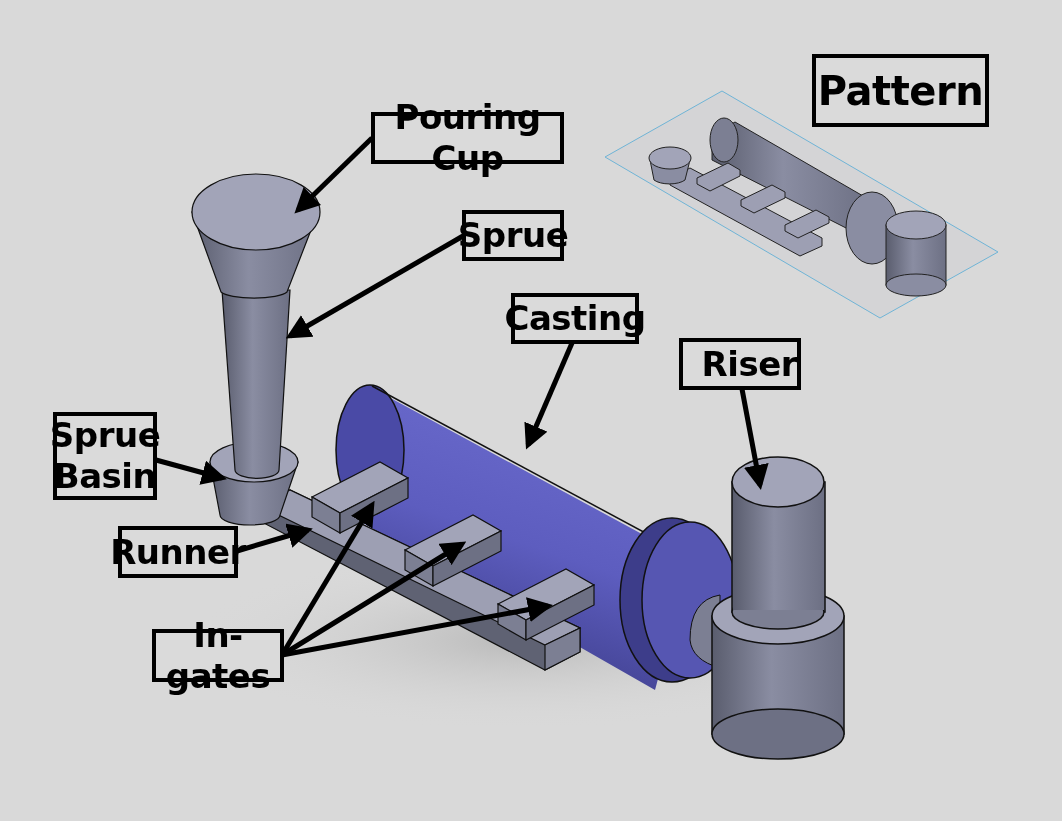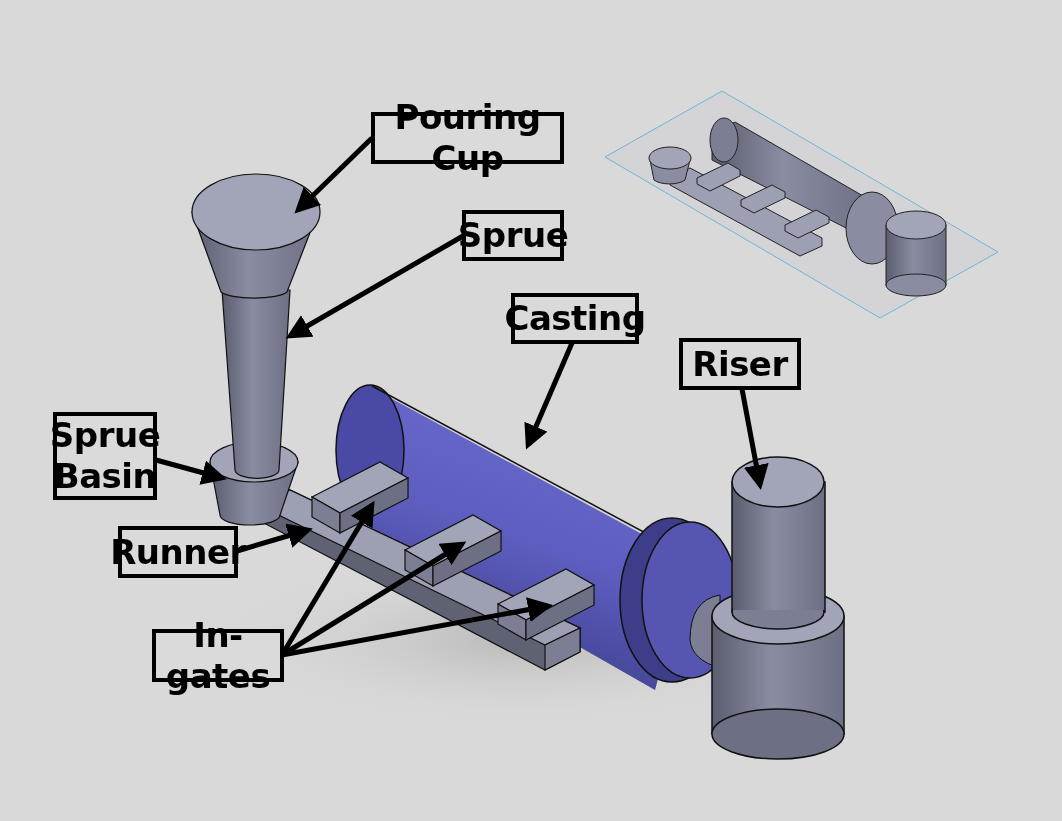--- a/index.html
+++ b/index.html
@@ -140,30 +140,33 @@
     <line x1="572" y1="343" x2="528" y2="445" marker-end="url(#ah)"></line>
     <line x1="742" y1="389" x2="760" y2="485" marker-end="url(#ah)"></line>
     <line x1="156" y1="460" x2="222" y2="478" marker-end="url(#ah)"></line>
     <line x1="237" y1="551" x2="308" y2="530" marker-end="url(#ah)"></line>
     <line x1="282" y1="655" x2="372" y2="505" marker-end="url(#ah)"></line>
     <line x1="282" y1="655" x2="462" y2="544" marker-end="url(#ah)"></line>
     <line x1="282" y1="655" x2="548" y2="606" marker-end="url(#ah)"></line>
   </g>
 </svg>
 
+<div class="label big" style="left:812px;top:54px;width:177px;height:73px;">
+      <span>Pattern</span>
+    </div>
 <div class="label" style="left:371px;top:112px;width:193px;height:52px;">
       <span>Pouring Cup</span>
     </div>
 <div class="label" style="left:462px;top:210px;width:102px;height:51px;">
       <span>Sprue</span>
     </div>
 <div class="label" style="left:511px;top:293px;width:128px;height:51px;">
       <span>Casting</span>
     </div>
-<div class="label" style="left:679px;top:338px;width:122px;height:52px;">
+<div class="label" style="left:679px;top:338px;width:122px;height:52px;justify-content:flex-end;">
       <span>Riser</span>
     </div>
 <div class="label" style="left:53px;top:412px;width:104px;height:88px;">
       <span>Sprue
 Basin</span>
     </div>
 <div class="label" style="left:118px;top:526px;width:120px;height:52px;">
       <span>Runner</span>
     </div>
 <div class="label" style="left:152px;top:629px;width:132px;height:53px;">

